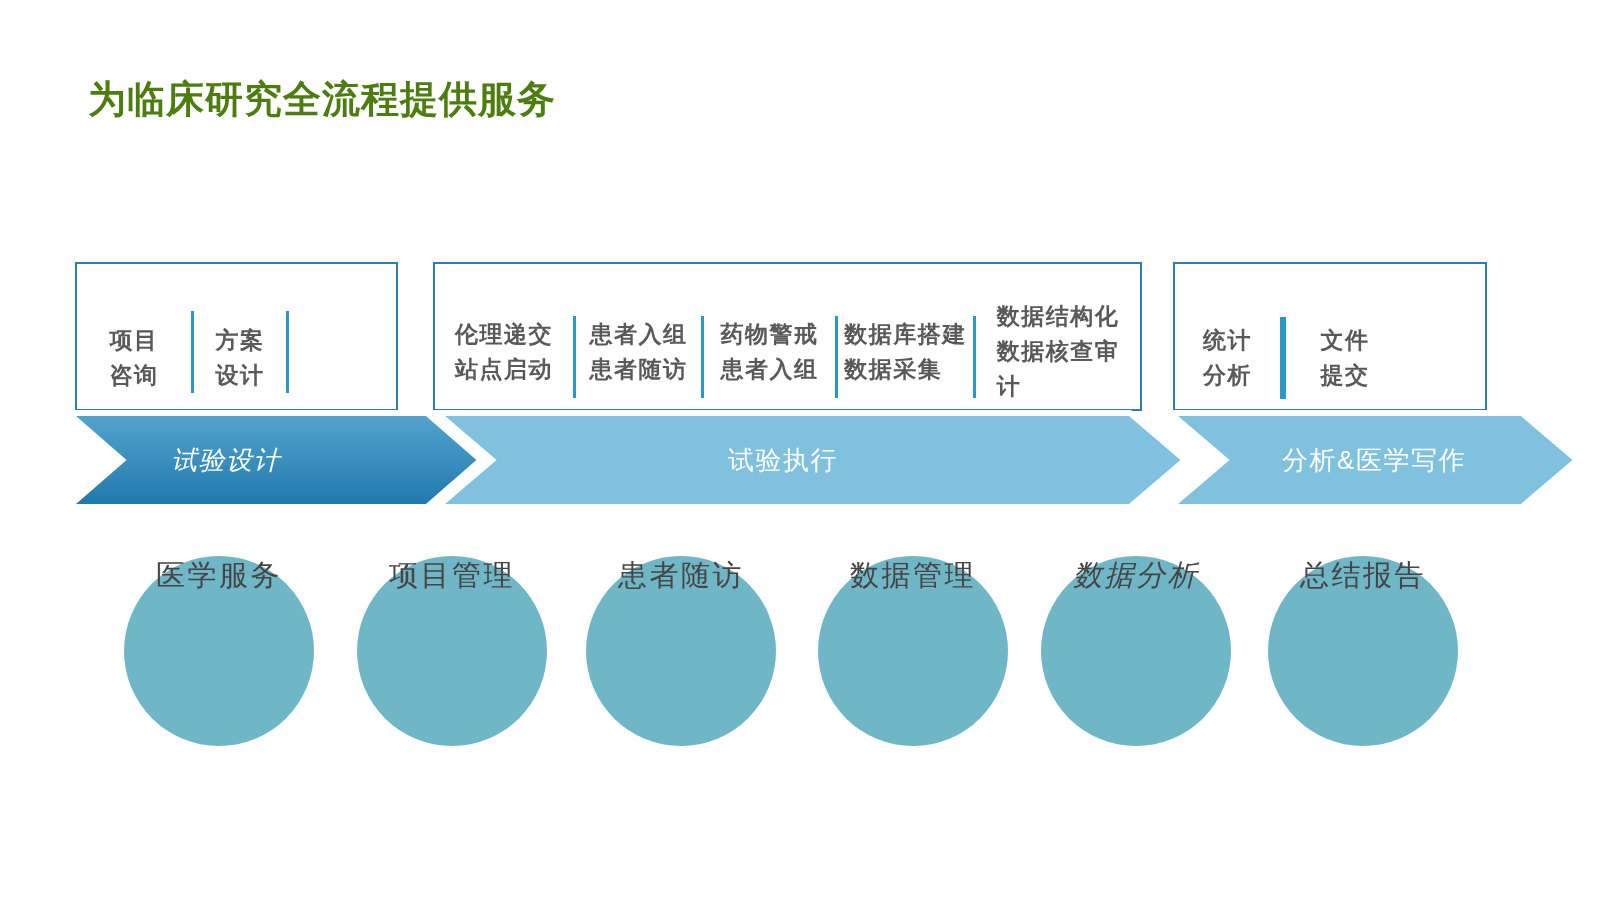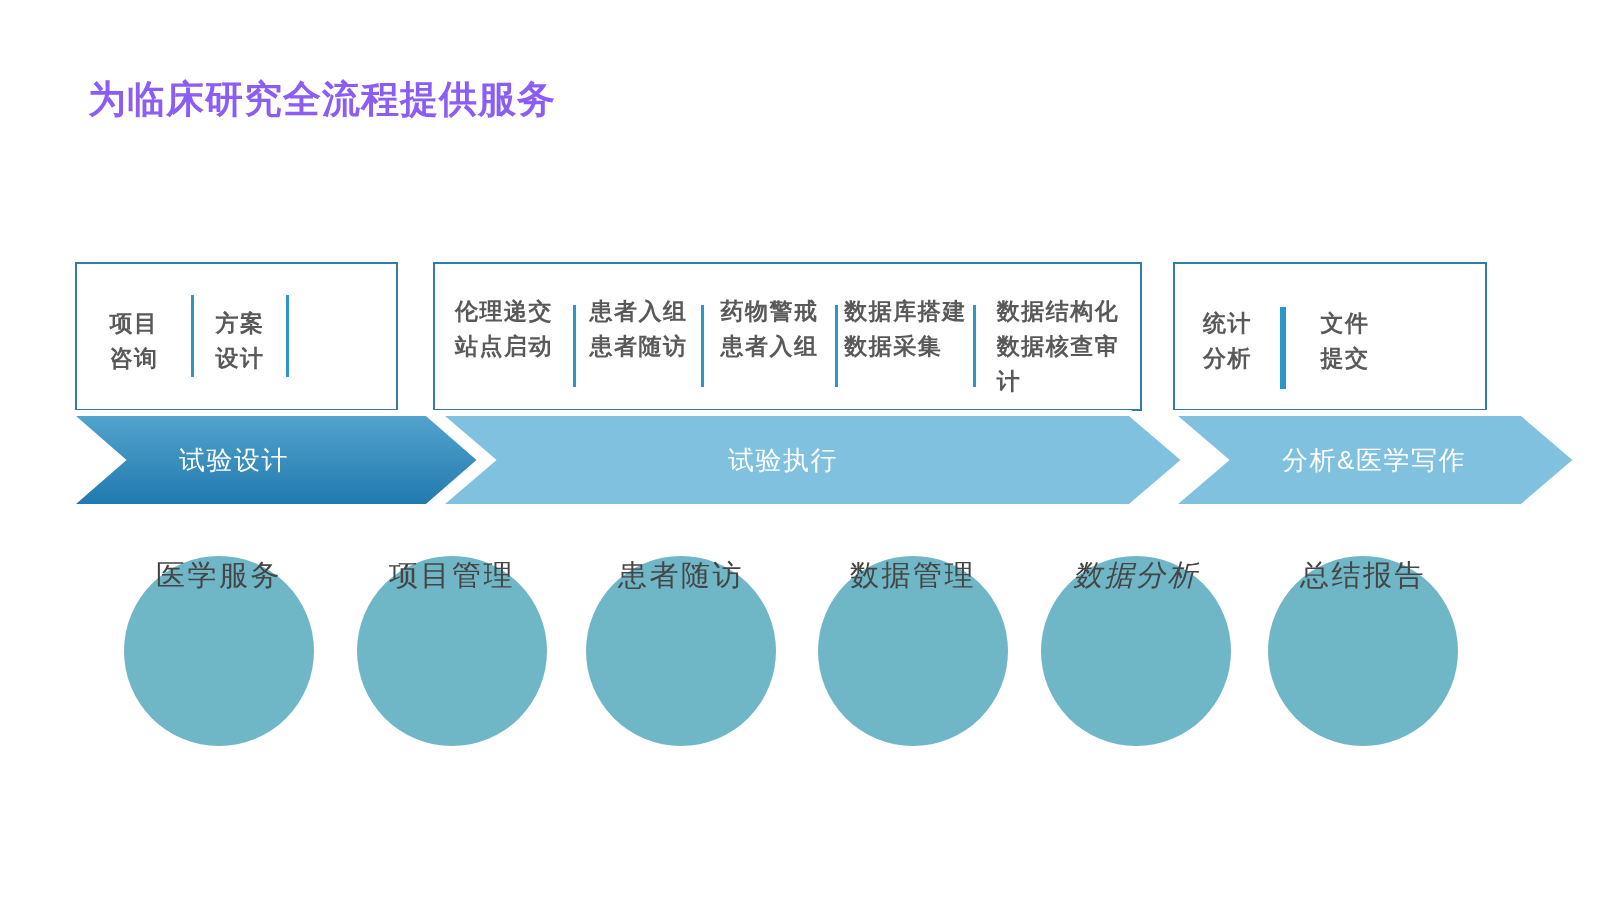--- a/index.html
+++ b/index.html
@@ -1,28 +1,28 @@
 <!DOCTYPE html>
 <html><head>
 <meta charset="utf-8">
 <style>
   html,body{margin:0;padding:0;background:#ffffff;}
   body{width:1604px;height:904px;font-family:"Liberation Sans","DejaVu Sans",sans-serif;}
   .slide{position:relative;width:1604px;height:904px;overflow:hidden;background:#ffffff;}
 
   .title{
     position:absolute;left:88px;top:74px;margin:0;
-    font-size:38px;font-weight:700;color:#8b5cf6;letter-spacing:1px;
+    font-size:38px;font-weight:700;color:#4d7c0f;letter-spacing:1px;
   }
 
   
   .stage-box{
     position:absolute;top:262px;height:149px;box-sizing:border-box;
     border:2px solid #2f7dab;background:#ffffff;
-    display:flex;flex-direction:row;align-items:flex-start;
+    display:flex;flex-direction:row;align-items:center;
   }
   .box1{left:75px;width:323px;}
   .box2{left:433px;width:709px;}
   .box3{left:1173px;width:314px;}
 
   .stage-item{
     display:flex;justify-content:center;
     flex-grow:0;flex-shrink:0;box-sizing:border-box;
   }
   .stage-item span{
@@ -45,21 +45,21 @@
   .box2 .i4{flex-basis:135px;} .box2 .i5{flex-basis:164px;}
   .box3 .i1{flex-basis:105px;} .box3 .i2{flex-basis:110px;} .box3 .i3{flex-basis:118px;}
 
   
   .arrows{position:absolute;left:0;top:0;width:1604px;height:904px;pointer-events:none;}
 
   .arrow-label{
     position:absolute;top:442px;height:36px;line-height:36px;
     text-align:center;color:#ffffff;font-size:26px;font-weight:400;letter-spacing:1.5px;
   }
-  .al1{left:84px;width:300px;}
+  .al1{left:76px;width:300px;font-style:italic;}
   .al2{left:483px;width:600px;}
   .al3{left:1164px;width:420px;}
 
   
   .service-circle{
     position:absolute;top:556px;width:190px;height:190px;border-radius:50%;
     background:#6fb6c6;display:flex;align-items:flex-start;justify-content:center;
   }
   .service-circle span{
     font-size:29px;color:#454545;letter-spacing:2.5px;font-weight:400;

